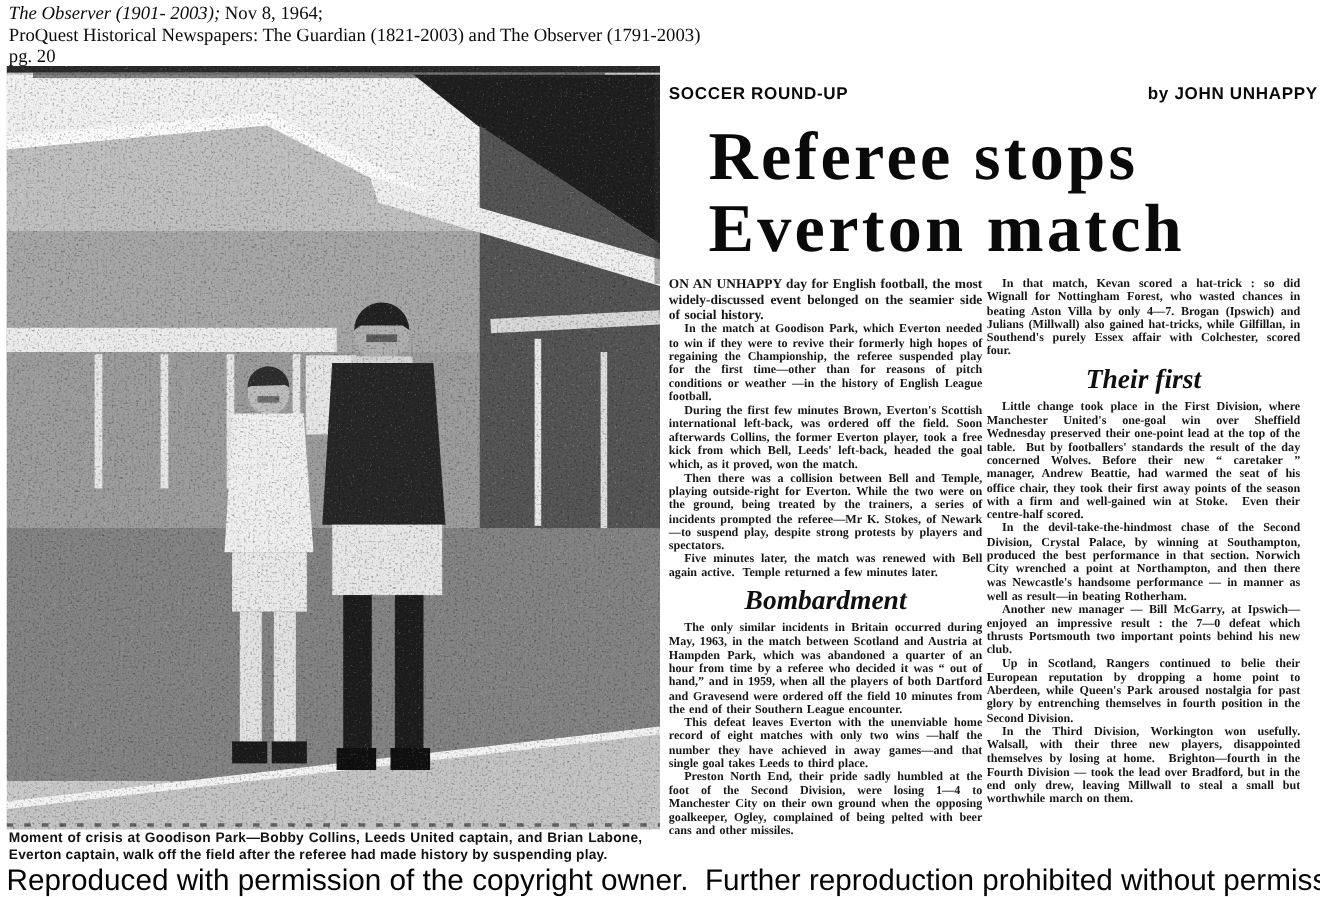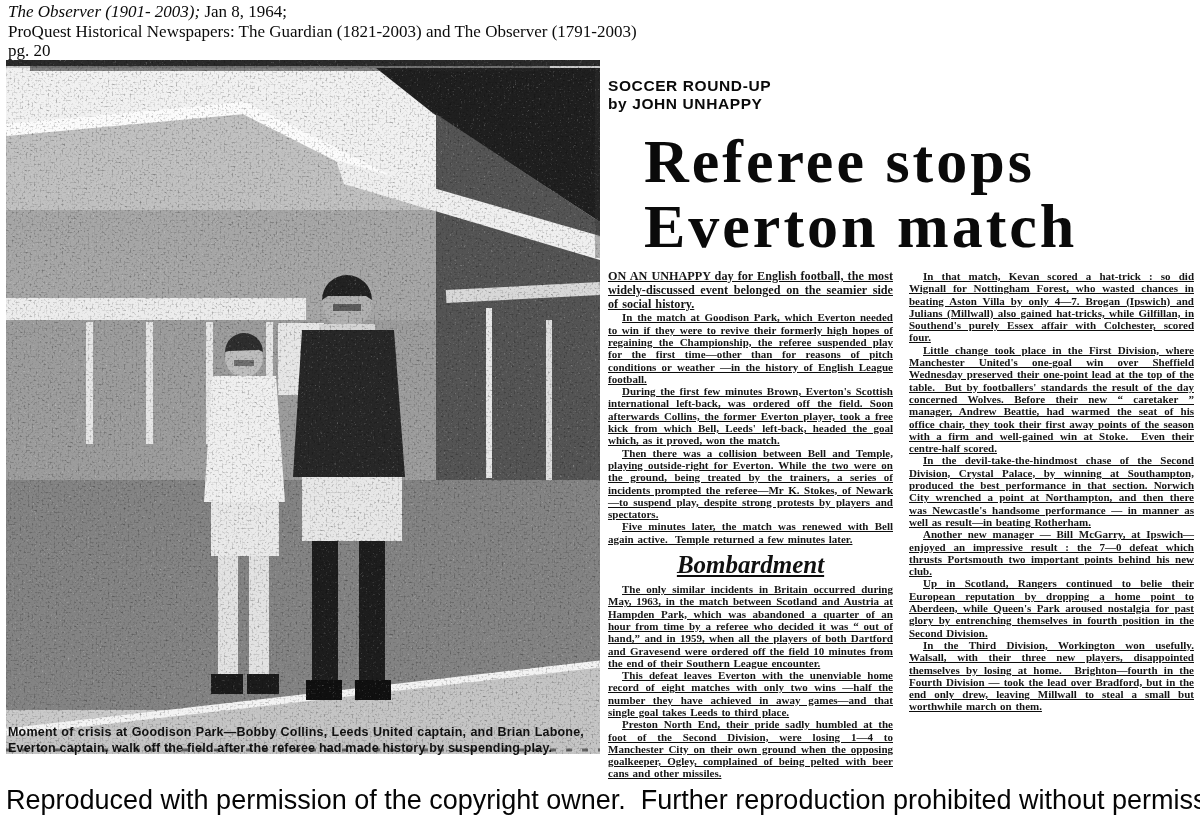--- a/index.html
+++ b/index.html
@@ -8,51 +8,51 @@
 
   
   .hdr{position:absolute;left:8px;top:2px;font-size:17px;line-height:19.5px;color:#0b0b0b;white-space:nowrap;}
   .hdr .it{font-style:italic;}
 
   
   .photo-wrap{position:absolute;left:6px;top:60px;width:594px;height:694px;}
   .photo-wrap svg{display:block;}
 
   
-  .caption{position:absolute;left:8px;top:725px;width:576px;
+  .caption{position:absolute;left:8px;top:754px;width:576px;
            font-family:"Liberation Sans", sans-serif;font-weight:bold;
            font-size:12.5px;line-height:15.5px;letter-spacing:.2px;
            text-align:justify;color:#111;}
 
   
   .permission{position:absolute;left:6px;top:785px;width:1190px;
               font-family:"Liberation Sans", sans-serif;font-size:27px;color:#050505;white-space:nowrap;text-align:right;}
 
   
   .article{position:absolute;left:608px;top:77px;width:590px;}
   .kicker-row{display:flex;justify-content:space-between;align-items:baseline;
               font-family:"Liberation Sans", sans-serif;font-weight:bold;
-              font-size:15.5px;letter-spacing:.6px;color:#0a0a0a;flex-direction:column;}
+              font-size:15.5px;letter-spacing:.6px;color:#0a0a0a;}
   .headline{margin:16px 0 0 36px;font-family:"Liberation Serif", serif;font-weight:bold;
             font-size:62px;line-height:65px;letter-spacing:3px;color:#0a0a0a;}
-  .cols{display:flex;gap:16px;margin-top:11px;text-decoration:underline;}
+  .cols{display:flex;gap:4px;margin-top:11px;}
   .col{width:285px;}
   .col p{margin:0;text-indent:14px;font-family:"Liberation Serif", serif;font-weight:700;
          font-size:11px;line-height:12.3px;text-align:justify;color:#161616;word-spacing:1px;}
   .col p.lead{text-indent:0;font-size:12.2px;line-height:13.8px;}
   .col h3{margin:7px 0 5px 0;text-align:center;font-family:"Liberation Serif", serif;
           font-style:italic;font-weight:bold;font-size:25px;line-height:26px;color:#101010;}
 </style>
 </head>
 <body>
 
 <div id="page">
 
   <div class="hdr">
-    <div><span class="it">The Observer (1901- 2003);</span><span> Jan 8, 1964;</span></div>
+    <div><span class="it">The Observer (1901- 2003);</span><span> Nov 8, 1964;</span></div>
     <div>ProQuest Historical Newspapers: The Guardian (1821-2003) and The Observer (1791-2003)</div>
     <div>pg. 20</div>
   </div>
 
   <div class="photo-wrap">
     <svg width="594" height="694" viewBox="0 0 594 694" xmlns="http://www.w3.org/2000/svg">
       <defs>
         <filter id="noiseDark" x="0" y="0" width="100%" height="100%">
           <feTurbulence type="fractalNoise" baseFrequency="0.5" numOctaves="2" seed="3"></feTurbulence>
           <feColorMatrix type="matrix" values="0 0 0 0 0  0 0 0 0 0  0 0 0 0 0  0.9 0.9 0.9 0 -1.35"></feColorMatrix>
@@ -149,20 +149,21 @@
         <p>During the first few minutes Brown, Everton's Scottish international left-back, was ordered off the field. Soon afterwards Collins, the former Everton player, took a free kick from which Bell, Leeds' left-back, headed the goal which, as it proved, won the match.</p>
         <p>Then there was a collision between Bell and Temple, playing outside-right for Everton. While the two were on the ground, being treated by the trainers, a series of incidents prompted the referee—Mr K. Stokes, of Newark—to suspend play, despite strong protests by players and spectators.</p>
         <p>Five minutes later, the match was renewed with Bell again active.&nbsp; Temple returned a few minutes later.</p>
         <h3>Bombardment</h3>
         <p>The only similar incidents in Britain occurred during May, 1963, in the match between Scotland and Austria at Hampden Park, which was abandoned a quarter of an hour from time by a referee who decided it was “ out of hand,” and in 1959, when all the players of both Dartford and Gravesend were ordered off the field 10 minutes from the end of their Southern League encounter.</p>
         <p>This defeat leaves Everton with the unenviable home record of eight matches with only two wins —half the number they have achieved in away games—and that single goal takes Leeds to third place.</p>
         <p>Preston North End, their pride sadly humbled at the foot of the Second Division, were losing 1—4 to Manchester City on their own ground when the opposing goalkeeper, Ogley, complained of being pelted with beer cans and other missiles.</p>
       </div>
       <div class="col">
         <p>In that match, Kevan scored a hat-trick : so did Wignall for Nottingham Forest, who wasted chances in beating Aston Villa by only 4—7. Brogan (Ipswich) and Julians (Millwall) also gained hat-tricks, while Gilfillan, in Southend's purely Essex affair with Colchester, scored four.</p>
+        <h3>Their first</h3>
         <p>Little change took place in the First Division, where Manchester United's one-goal win over Sheffield Wednesday preserved their one-point lead at the top of the table.&nbsp; But by footballers' standards the result of the day concerned Wolves. Before their new “ caretaker ” manager, Andrew Beattie, had warmed the seat of his office chair, they took their first away points of the season with a firm and well-gained win at Stoke.&nbsp; Even their centre-half scored.</p>
         <p>In the devil-take-the-hindmost chase of the Second Division, Crystal Palace, by winning at Southampton, produced the best performance in that section. Norwich City wrenched a point at Northampton, and then there was Newcastle's handsome performance — in manner as well as result—in beating Rotherham.</p>
         <p>Another new manager — Bill McGarry, at Ipswich—enjoyed an impressive result : the 7—0 defeat which thrusts Portsmouth two important points behind his new club.</p>
         <p>Up in Scotland, Rangers continued to belie their European reputation by dropping a home point to Aberdeen, while Queen's Park aroused nostalgia for past glory by entrenching themselves in fourth position in the Second Division.</p>
         <p>In the Third Division, Workington won usefully. Walsall, with their three new players, disappointed themselves by losing at home.&nbsp; Brighton—fourth in the Fourth Division — took the lead over Bradford, but in the end only drew, leaving Millwall to steal a small but worthwhile march on them.</p>
       </div>
     </div>
   </div>
 
 </div>

